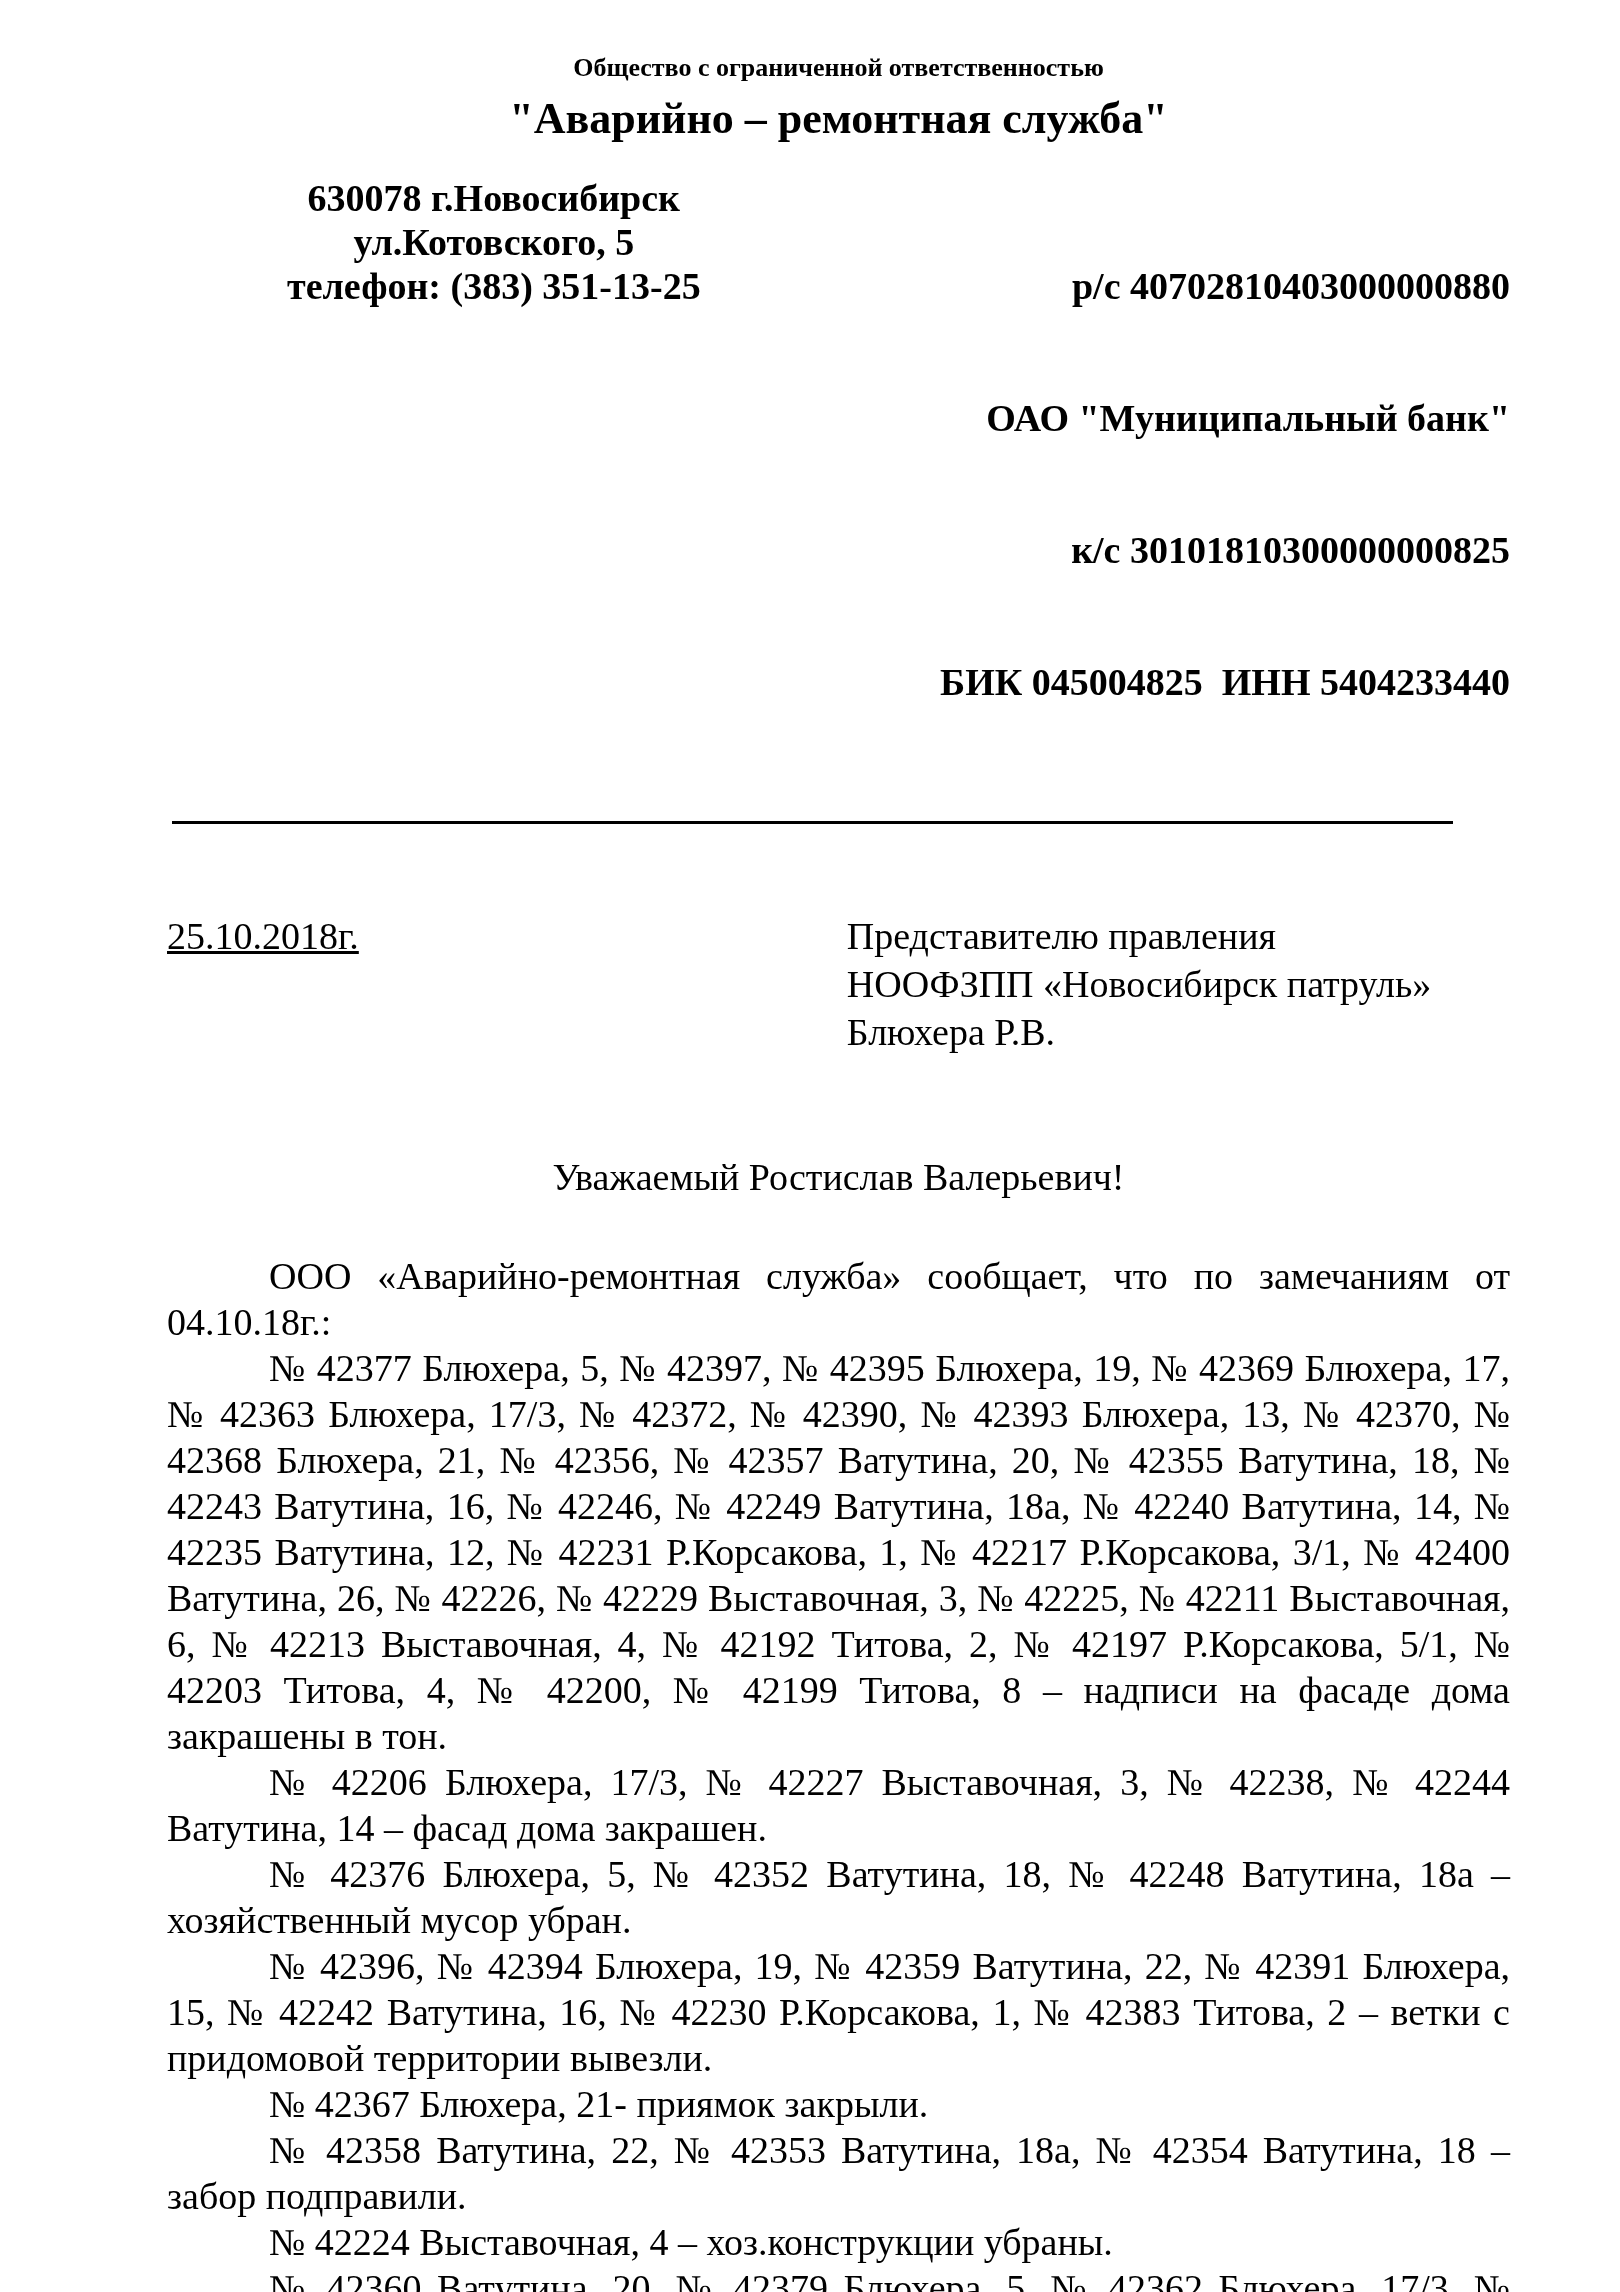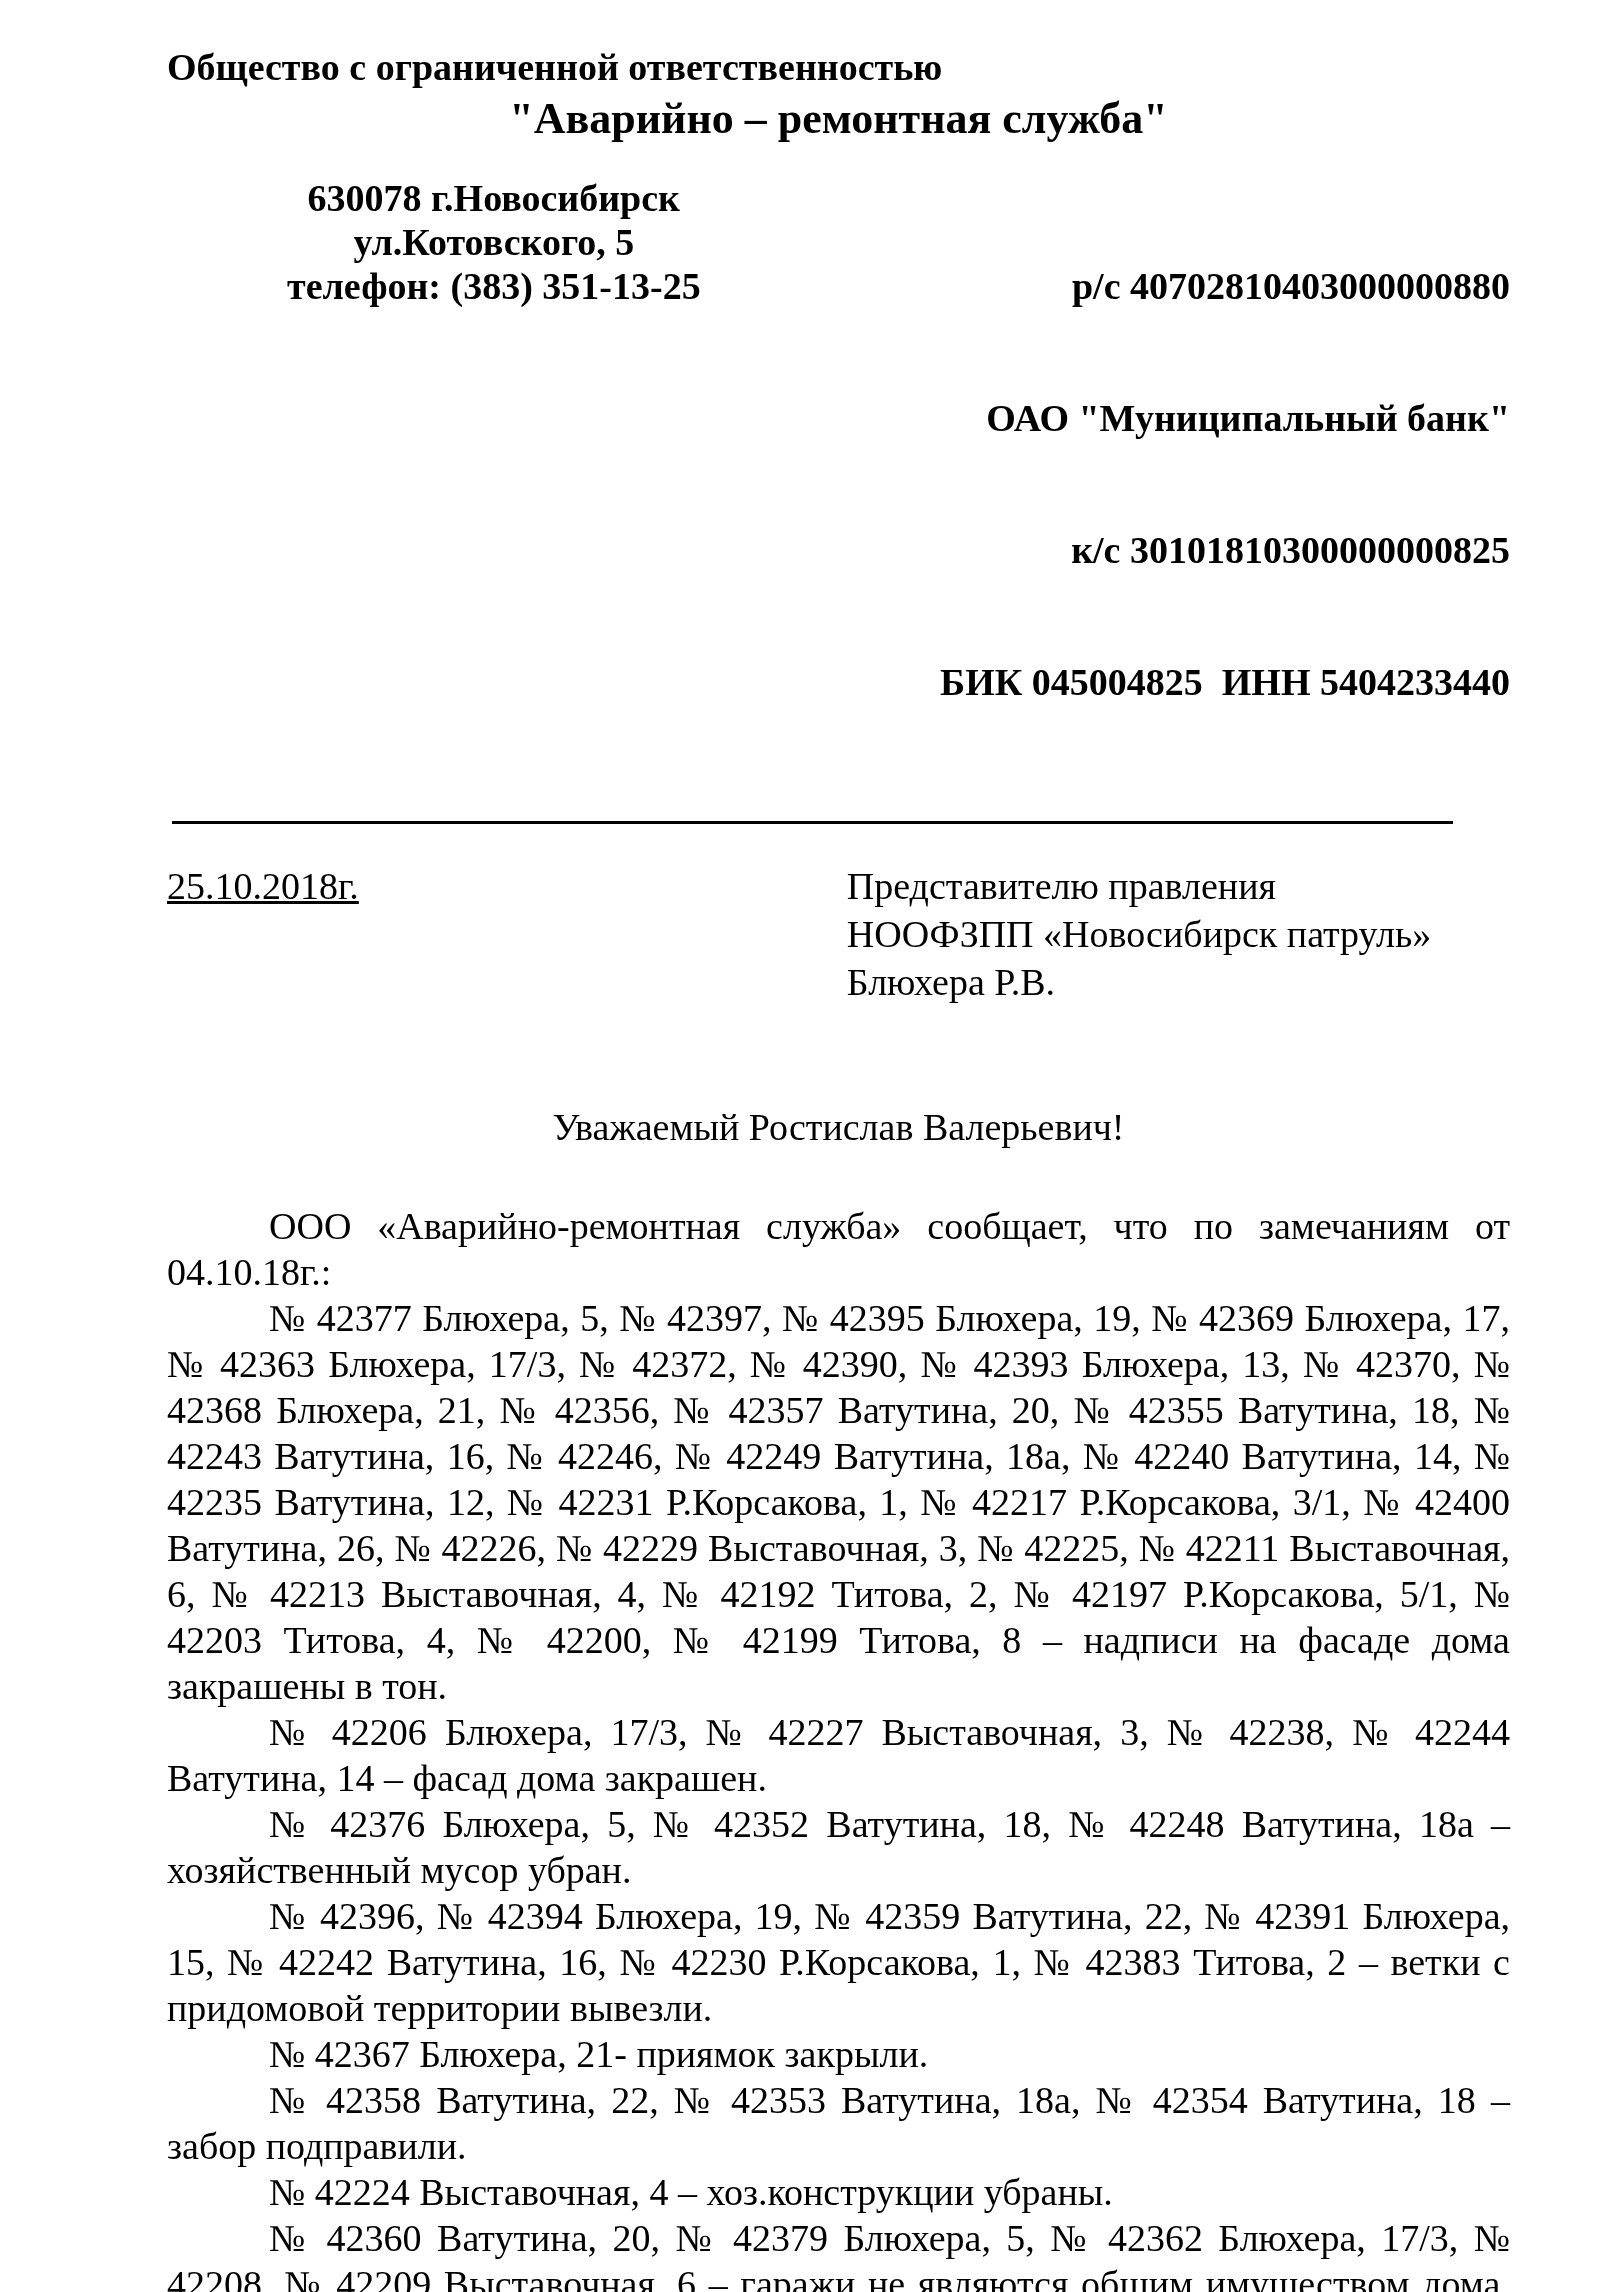--- a/index.html
+++ b/index.html
@@ -9,22 +9,23 @@
     height: 2293px;
     margin: 0 auto;
     background: #ffffff;
     color: #000000;
     font-family: "Liberation Serif", "DejaVu Serif", serif;
     box-sizing: border-box;
     padding: 45px 110px 0 167px;
     overflow: hidden;
   }
   .title1 {
+    text-align: center;
     font-weight: bold;
-    font-size: 38px;
+    font-size: 26px;
     line-height: 45px;
     margin: 0 0 2px 0;
   }
   .title2 {
     text-align: center;
     font-weight: bold;
     font-size: 44px;
     line-height: 53px;
     margin: 0;
   }
@@ -39,21 +40,21 @@
   .info-left { margin-left: 120px; text-align: center; }
   .info-right { text-align: right; white-space: pre-wrap; }
   .rule {
     border: none;
     border-top: 3.9px solid #000;
     margin: 29px 57px 0 4.9px;
   }
   .date-row {
     display: flex;
     align-items: flex-start;
-    margin-top: 38px;
+    margin-top: 88px;
     font-size: 38px;
     line-height: 48px;
   }
   .date { text-decoration: underline; white-space: nowrap; }
   .recipient { margin-left: 488px; }
   .salutation {
     text-align: center;
     margin-top: 98px;
     font-size: 38px;
     line-height: 46px;

